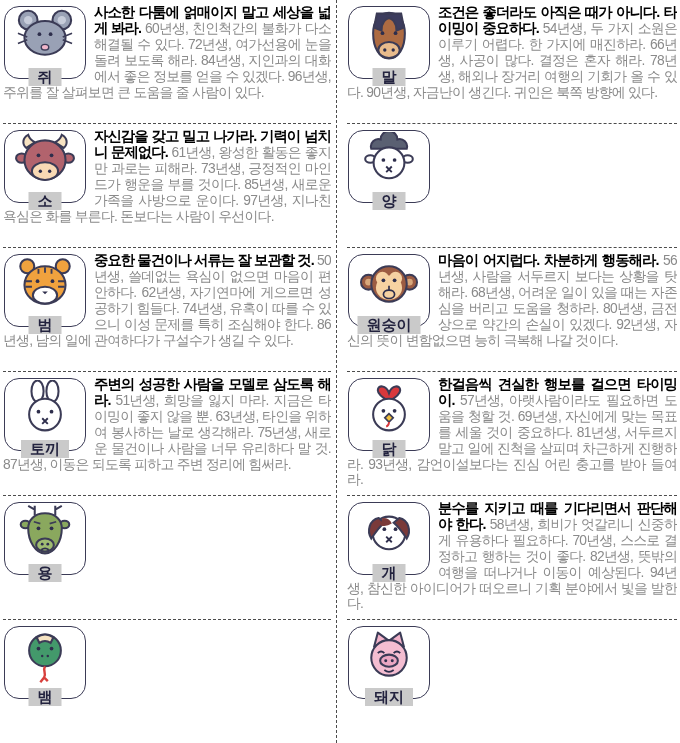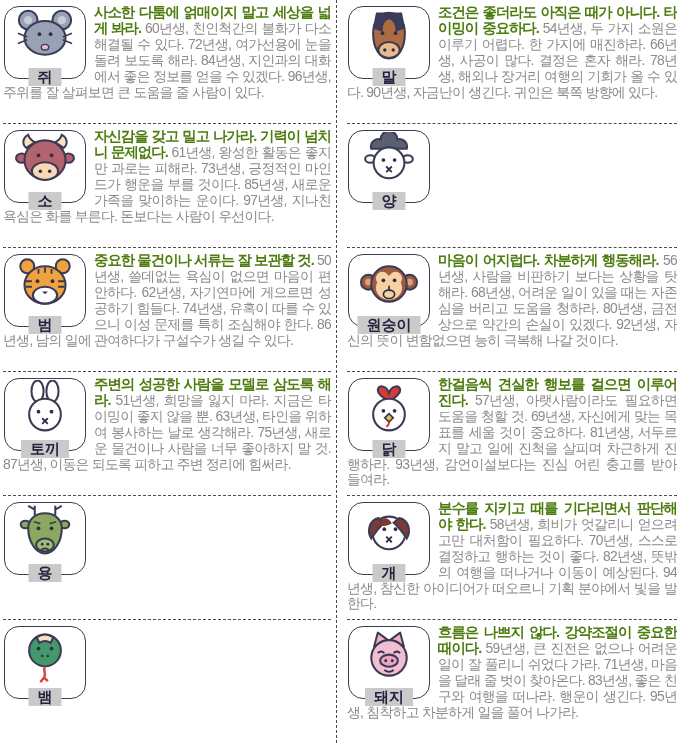--- a/index.html
+++ b/index.html
@@ -12,21 +12,21 @@
   .cell{flex:1;padding-top:5px;border-bottom:1.6px dashed #4c4c4c;overflow:hidden;box-sizing:border-box;}
   .col .cell:last-child{border-bottom:none;}
   .icon-box{float:left;width:82px;height:73px;border:1.7px solid #3b3b56;border-radius:15px;
     margin:1px 8px 0 1px;position:relative;background:#fff;text-align:center;box-sizing:border-box;}
   .icon-box svg{margin-top:1px;}
   .animal-label{position:absolute;left:50%;bottom:-8px;transform:translateX(-50%);
     background:#cacaca;color:#23233f;font-weight:bold;font-size:15px;line-height:16px;
     padding:1px 9px;white-space:nowrap;}
   .fortune{margin:0;font-size:13.8px;line-height:15.9px;letter-spacing:-0.7px;color:#8a8a8a;
     text-align:justify;word-break:break-all;}
-  .fortune strong{color:#4d7c0f;font-size:14.4px;letter-spacing:-1px;}
+  .fortune strong{color:#000000;font-size:14.4px;letter-spacing:-1px;}
 </style>
 </head>
 <body>
 
 <div class="paper">
 
   <div class="col col-left">
 
     <div class="cell">
       <div class="icon-box">
@@ -59,21 +59,21 @@
             <ellipse cx="33" cy="30" rx="22" ry="21" fill="#b2636d"></ellipse>
             <ellipse cx="33" cy="42" rx="14" ry="9.5" fill="#f8d9b4"></ellipse>
           </g>
           <circle cx="26" cy="25" r="2" fill="#2e2e4c"></circle>
             <circle cx="40" cy="25" r="2" fill="#2e2e4c"></circle>
           <circle cx="28" cy="42" r="1.8" fill="#2e2e4c"></circle>
             <circle cx="38" cy="42" r="1.8" fill="#2e2e4c"></circle>
         </svg>
         <span class="animal-label">소</span>
       </div>
-      <p class="fortune"><strong>자신감을 갖고 밀고 나가라. 기력이 넘치니 문제없다.</strong> <span>61년생, 왕성한 활동은 좋지만 과로는 피해라. 73년생, 긍정적인 마인드가 행운을 부를 것이다. 85년생, 새로운 가족을 맞이하는 운이다. 97년생, 지나친 욕심은 화를 부른다. 돈보다는 사람이 우선이다.</span></p>
+      <p class="fortune"><strong>자신감을 갖고 밀고 나가라. 기력이 넘치니 문제없다.</strong> <span>61년생, 왕성한 활동은 좋지만 과로는 피해라. 73년생, 긍정적인 마인드가 행운을 부를 것이다. 85년생, 새로운 가족을 사방으로 운이다. 97년생, 지나친 욕심은 화를 부른다. 돈보다는 사람이 우선이다.</span></p>
     </div>
 
     <div class="cell">
       <div class="icon-box">
         <svg width="62" height="56" viewBox="0 0 66 60">
           <g stroke="#3b3b56" stroke-width="2.2">
             <circle cx="14" cy="11" r="7.5" fill="#f0a23e"></circle>
               <circle cx="52" cy="11" r="7.5" fill="#f0a23e"></circle>
             <ellipse cx="33" cy="31" rx="22" ry="20" fill="#f0a23e"></ellipse>
             <ellipse cx="33" cy="42" rx="13" ry="9" fill="#ffffff"></ellipse>
@@ -95,21 +95,21 @@
             <ellipse cx="25" cy="12" rx="6.5" ry="11.5" fill="#ffffff"></ellipse>
             <ellipse cx="41" cy="12" rx="6.5" ry="11.5" fill="#ffffff"></ellipse>
             <circle cx="33" cy="37" r="17" fill="#ffffff"></circle>
           </g>
           <circle cx="26" cy="34" r="2" fill="#2e2e4c"></circle>
             <circle cx="40" cy="34" r="2" fill="#2e2e4c"></circle>
           <path d="M30 41 l6 6 M36 41 l-6 6" stroke="#2e2e4c" stroke-width="2" fill="none"></path>
         </svg>
         <span class="animal-label">토끼</span>
       </div>
-      <p class="fortune"><strong>주변의 성공한 사람을 모델로 삼도록 해라.</strong> <span>51년생, 희망을 잃지 마라. 지금은 타이밍이 좋지 않을 뿐. 63년생, 타인을 위하여 봉사하는 날로 생각해라. 75년생, 새로운 물건이나 사람을 너무 좋아하지 말 것. 87년생, 이동은 되도록 피하고 주변 정리에 힘써라.</span></p>
+      <p class="fortune"><strong>주변의 성공한 사람을 모델로 삼도록 해라.</strong> <span>51년생, 희망을 잃지 마라. 지금은 타이밍이 좋지 않을 뿐. 63년생, 타인을 위하여 봉사하는 날로 생각해라. 75년생, 새로운 물건이나 사람을 너무 유리하다 말 것. 87년생, 이동은 되도록 피하고 주변 정리에 힘써라.</span></p>
     </div>
 
     <div class="cell">
       <div class="icon-box">
         <svg width="62" height="56" viewBox="0 0 66 60">
           <path d="M22 2 v10 M22 6 l-7 -4 M44 2 v10 M44 6 l7 -4" stroke="#3b3b56" stroke-width="2.2" fill="none"></path>
           <g stroke="#3b3b56" stroke-width="2.2">
             <ellipse cx="12" cy="22" rx="5" ry="4" fill="#8aa85e"></ellipse>
               <ellipse cx="54" cy="22" rx="5" ry="4" fill="#8aa85e"></ellipse>
             <path d="M33 10 C45 10 51 18 51 26 C51 40 43 53 33 53 C23 53 15 40 15 26 C15 18 21 10 33 10 Z" fill="#8aa85e"></path>
@@ -197,71 +197,70 @@
           <circle cx="26" cy="24" r="7" fill="#f6d2a2"></circle>
             <circle cx="40" cy="24" r="7" fill="#f6d2a2"></circle>
           <ellipse cx="33" cy="34" rx="14" ry="13" fill="#f6d2a2"></ellipse>
           <circle cx="27" cy="26" r="2" fill="#2e2e4c"></circle>
             <circle cx="39" cy="26" r="2" fill="#2e2e4c"></circle>
           <path d="M33 32 v5" stroke="#2e2e4c" stroke-width="1.8"></path>
           <ellipse cx="33" cy="41" rx="6" ry="4.5" fill="none" stroke="#2e2e4c" stroke-width="1.8"></ellipse>
         </svg>
         <span class="animal-label">원숭이</span>
       </div>
-      <p class="fortune"><strong>마음이 어지럽다. 차분하게 행동해라.</strong> <span>56년생, 사람을 비판하기 보다는 상황을 탓해라. 68년생, 어려운 일이 있을 때는 자존심을 버리고 도움을 청하라. 80년생, 금전상으로 약간의 손실이 있겠다. 92년생, 자신의 뜻이 변함없으면 능히 극복해 나갈 것이다.</span></p>
+      <p class="fortune"><strong>마음이 어지럽다. 차분하게 행동해라.</strong> <span>56년생, 사람을 서두르지 보다는 상황을 탓해라. 68년생, 어려운 일이 있을 때는 자존심을 버리고 도움을 청하라. 80년생, 금전상으로 약간의 손실이 있겠다. 92년생, 자신의 뜻이 변함없으면 능히 극복해 나갈 것이다.</span></p>
     </div>
 
     <div class="cell">
       <div class="icon-box">
         <svg width="62" height="56" viewBox="0 0 66 60">
           <g stroke="#3b3b56" stroke-width="2.2">
             <path d="M33 14 C30 5 21 5 21 11 C21 16 28 20 33 23 C38 20 45 16 45 11 C45 5 36 5 33 14 Z" fill="#d8383c"></path>
             <circle cx="33" cy="37" r="17" fill="#ffffff"></circle>
           </g>
           <circle cx="27" cy="33" r="2" fill="#2e2e4c"></circle>
             <circle cx="39" cy="33" r="2" fill="#2e2e4c"></circle>
           <path d="M33 36 l-4.5 4.5 l4.5 4.5 l4.5 -4.5 Z" fill="#f0c040" stroke="#3b3b56" stroke-width="1.8"></path>
           <path d="M33 45 q0 4 -3 5" stroke="#d8383c" stroke-width="2" fill="none"></path>
         </svg>
         <span class="animal-label">닭</span>
       </div>
-      <p class="fortune"><strong>한걸음씩 견실한 행보를 걸으면 이루어진다.</strong> <span>57년생, 아랫사람이라도 필요하면 도움을 청할 것. 69년생, 자신에게 맞는 목표를 세울 것이 중요하다. 81년생, 서두르지 말고 일에 진척을 살피며 차근하게 진행하라. 93년생, 감언이설보다는 진심 어린 충고를 받아 들여라.</span></p>
+      <p class="fortune"><strong>한걸음씩 견실한 행보를 걸으면 타이밍이.</strong> <span>57년생, 아랫사람이라도 필요하면 도움을 청할 것. 69년생, 자신에게 맞는 목표를 세울 것이 중요하다. 81년생, 서두르지 말고 일에 진척을 살피며 차근하게 진행하라. 93년생, 감언이설보다는 진심 어린 충고를 받아 들여라.</span></p>
     </div>
 
     <div class="cell">
       <div class="icon-box">
         <svg width="62" height="56" viewBox="0 0 66 60">
           <g stroke="#3b3b56" stroke-width="2.2">
             <circle cx="33" cy="31" r="17.5" fill="#ffffff"></circle>
             <path d="M22 15 C12 17 9 29 14 37 C18 31 22 25 28 20 Z" fill="#7a3a3a"></path>
             <path d="M44 15 C54 17 57 29 52 37 C48 31 44 25 38 20 Z" fill="#7a3a3a"></path>
             <path d="M26 15 a9 8 0 0 1 10 6 q-6 4 -12 2 Z" fill="#7a3a3a" stroke="none"></path>
           </g>
           <circle cx="28" cy="27" r="2" fill="#2e2e4c"></circle>
             <circle cx="40" cy="27" r="2" fill="#2e2e4c"></circle>
           <path d="M30 35 l6 6 M36 35 l-6 6" stroke="#2e2e4c" stroke-width="2" fill="none"></path>
         </svg>
         <span class="animal-label">개</span>
       </div>
-      <p class="fortune"><strong>분수를 지키고 때를 기다리면서 판단해야 한다.</strong> <span>58년생, 희비가 엇갈리니 얻으려고만 대처함이 필요하다. 70년생, 스스로 결정하고 행하는 것이 좋다. 82년생, 뜻밖의 여행을 떠나거나 이동이 예상된다. 94년생, 참신한 아이디어가 떠오르니 기획 분야에서 빛을 발한다.</span></p>
+      <p class="fortune"><strong>분수를 지키고 때를 기다리면서 판단해야 한다.</strong> <span>58년생, 희비가 엇갈리니 신중하게 유용하다 필요하다. 70년생, 스스로 결정하고 행하는 것이 좋다. 82년생, 뜻밖의 여행을 떠나거나 이동이 예상된다. 94년생, 참신한 아이디어가 떠오르니 기획 분야에서 빛을 발한다.</span></p>
     </div>
 
     <div class="cell">
       <div class="icon-box">
         <svg width="62" height="56" viewBox="0 0 66 60">
           <g stroke="#3b3b56" stroke-width="2.2" stroke-linejoin="round">
             <path d="M17 20 L21 5 L32 13 Z" fill="#f2b3ca"></path>
             <path d="M49 20 L45 5 L34 13 Z" fill="#f2b3ca"></path>
             <circle cx="33" cy="32" r="19" fill="#f4bdd1"></circle>
             <ellipse cx="33" cy="35" rx="9.5" ry="6.5" fill="#eba6c2"></ellipse>
           </g>
           <path d="M21 27 q3.5 -3.5 7 0 M38 27 q3.5 -3.5 7 0" stroke="#2e2e4c" stroke-width="2" fill="none"></path>
           <circle cx="29.5" cy="35" r="1.6" fill="#2e2e4c"></circle>
             <circle cx="36.5" cy="35" r="1.6" fill="#2e2e4c"></circle>
           <path d="M28 45 q5 4 10 0" stroke="#2e2e4c" stroke-width="1.8" fill="none"></path>
         </svg>
         <span class="animal-label">돼지</span>
       </div>
-      <p class="fortune"><strong>흐름은 나쁘지 않다. 강약조절이 중요한 때이다.</strong> <span>59년생, 큰 진전은 없으나 어려운 일이 잘 풀리니 쉬었다 가라. 71년생, 마음을 달래 줄 벗이 찾아온다. 83년생, 좋은 친구와 여행을 떠나라. 행운이 생긴다. 95년생, 침착하고 차분하게 일을 풀어 나가라.</span></p>
     </div>
 
   </div>
 </div>
 
 </body></html>

